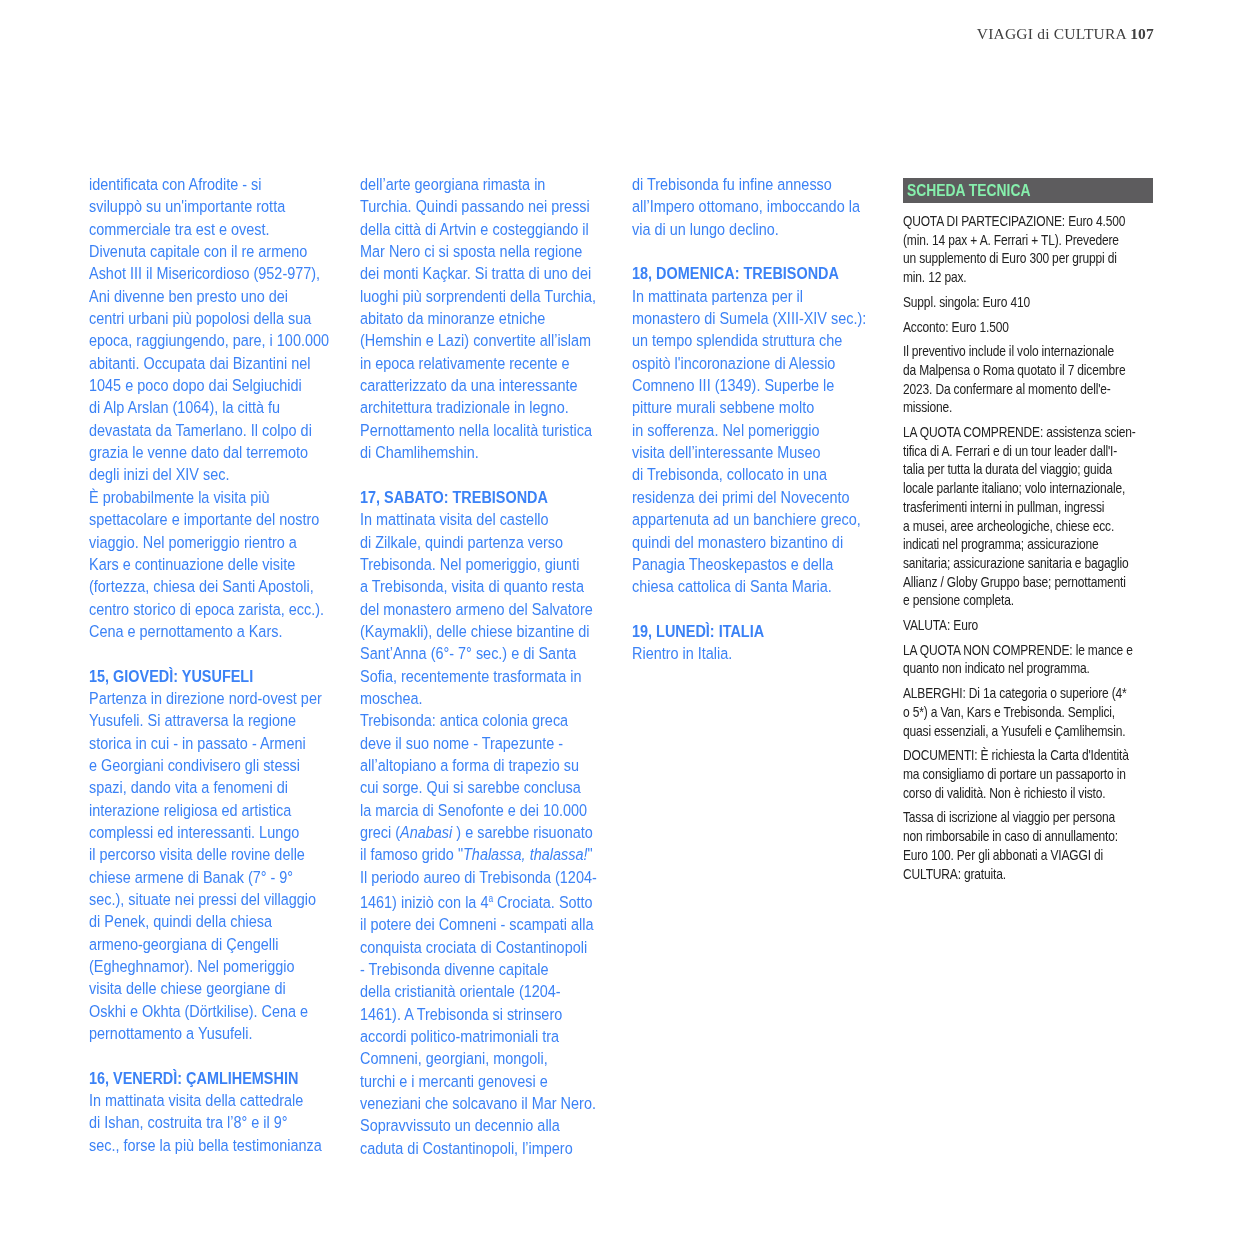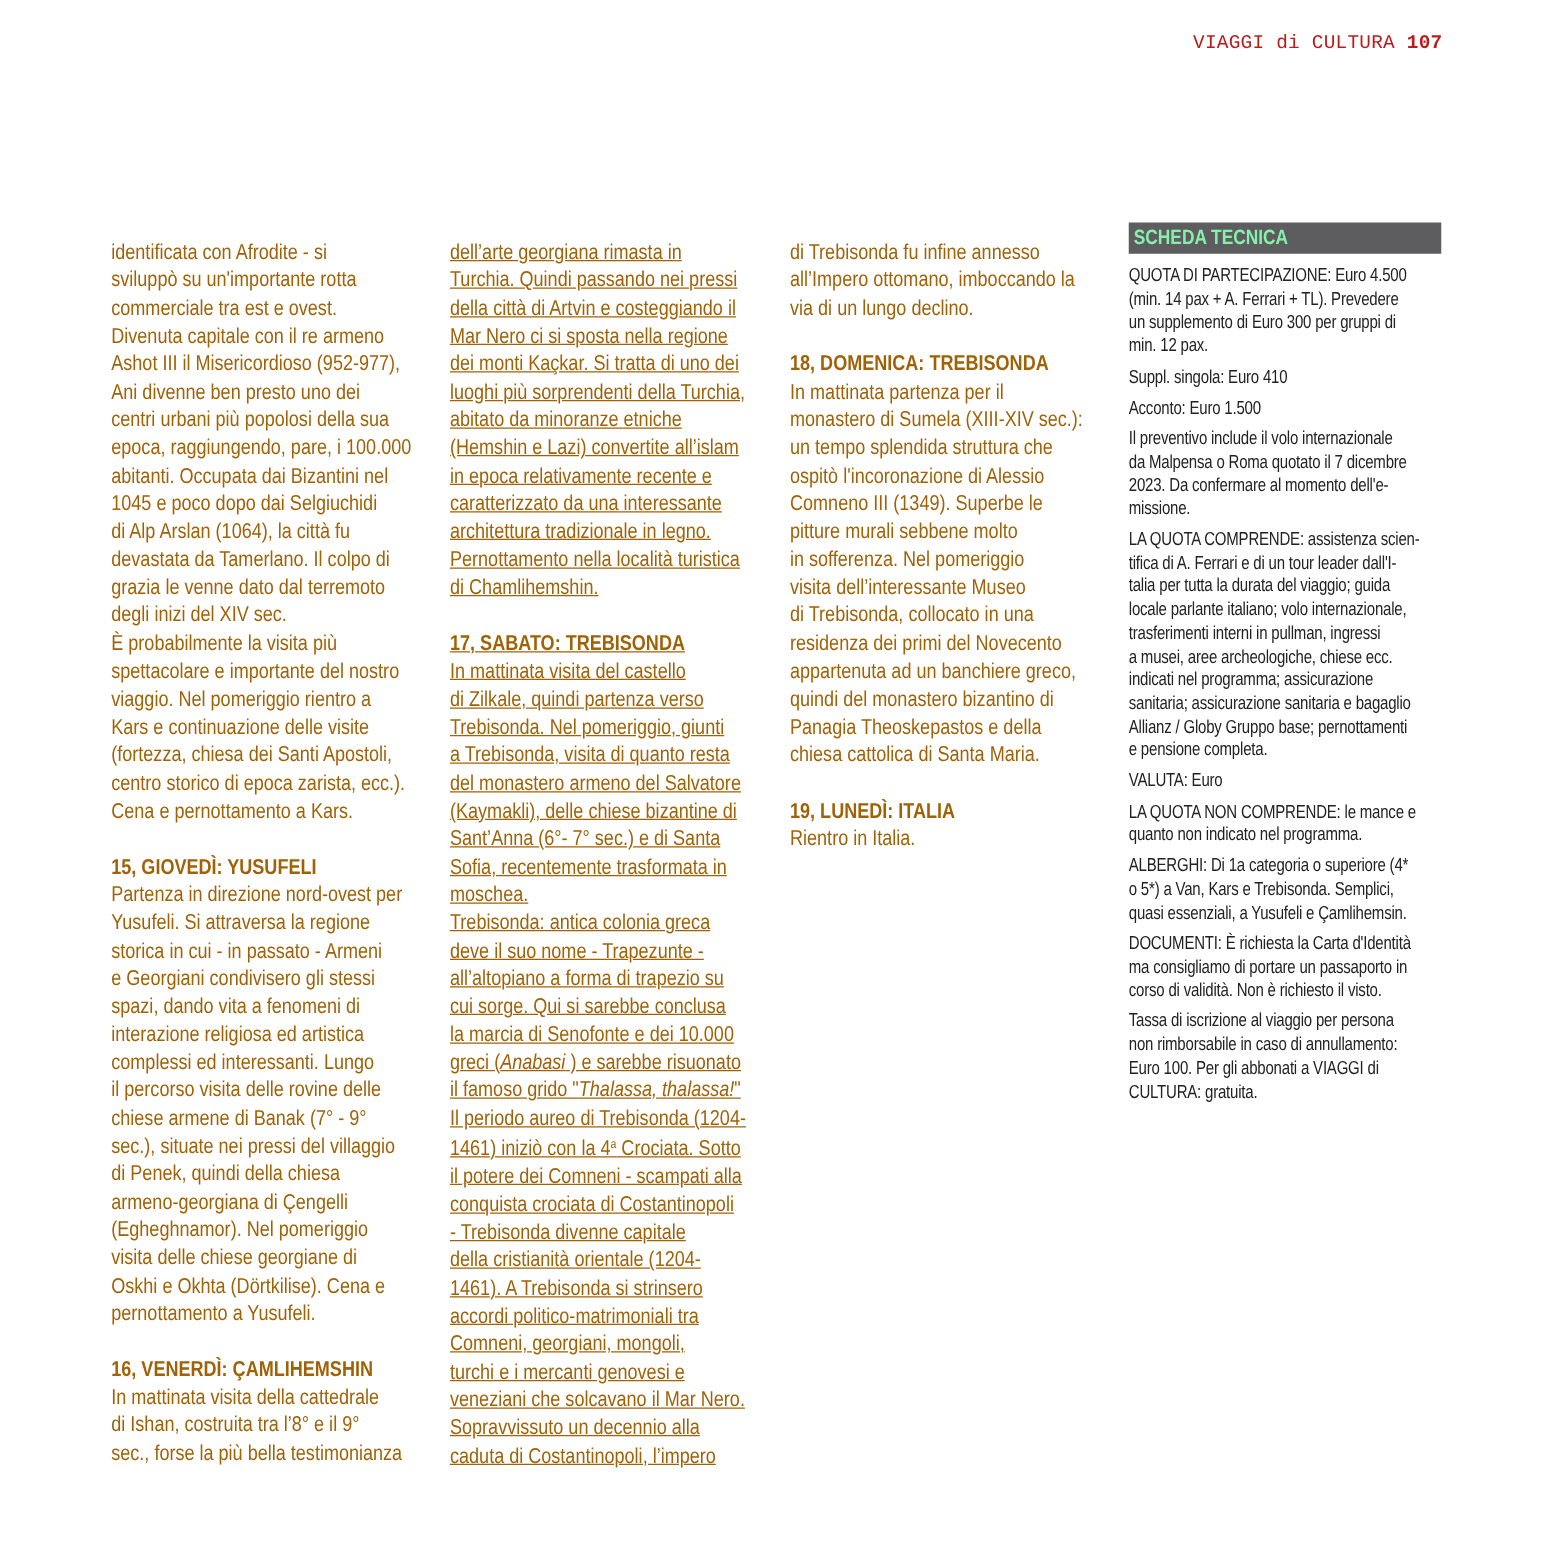--- a/index.html
+++ b/index.html
@@ -1,30 +1,30 @@
 <!DOCTYPE html>
 <html><head>
 <meta charset="utf-8">
 <style>
   html, body { margin: 0; padding: 0; background: #ffffff; }
   body { width: 1241px; height: 1241px; position: relative; overflow: hidden; color: #1c1c1c; }
   .running-head {
     position: absolute; top: 25px; right: 87px;
-    font-family: Liberation Mono, monospace;
-    font-size: 15.5px; letter-spacing: 0.2px; color: #b91c1c;
+    font-family: Liberation Serif, serif;
+    font-size: 15.5px; letter-spacing: 0.2px; color: #404040;
   }
   .running-head .pnum { font-weight: bold; }
   .col {
-    position: absolute; top: 190px;
+    position: absolute; top: 173px;
     font-family: "Liberation Sans", "DejaVu Sans", sans-serif;
-    font-size: 17.2px; line-height: 22.35px; color: #a16207;
+    font-size: 17.2px; line-height: 22.35px; color: #3b82f6;
   }
   .col .inner { transform: scaleX(0.84); transform-origin: 0 0; width: 119%; }
   .col1 { left: 89px; width: 250px; }
-  .col2 { left: 360px; width: 250px; text-decoration: underline; }
+  .col2 { left: 360px; width: 250px; }
   .col3 { left: 632px; width: 250px; }
   .line { white-space: nowrap; display: block; }
   .day-title { font-weight: bold; white-space: nowrap; display: block; }
   .gap { height: 22.35px; }
   .it { font-style: italic; }
   .sup { font-size: 10px; vertical-align: 6px; }
   .sidebar {
     position: absolute; top: 178px; left: 903px; width: 250px;
     font-family: "Liberation Sans", "DejaVu Sans", sans-serif;
     color: #222;

